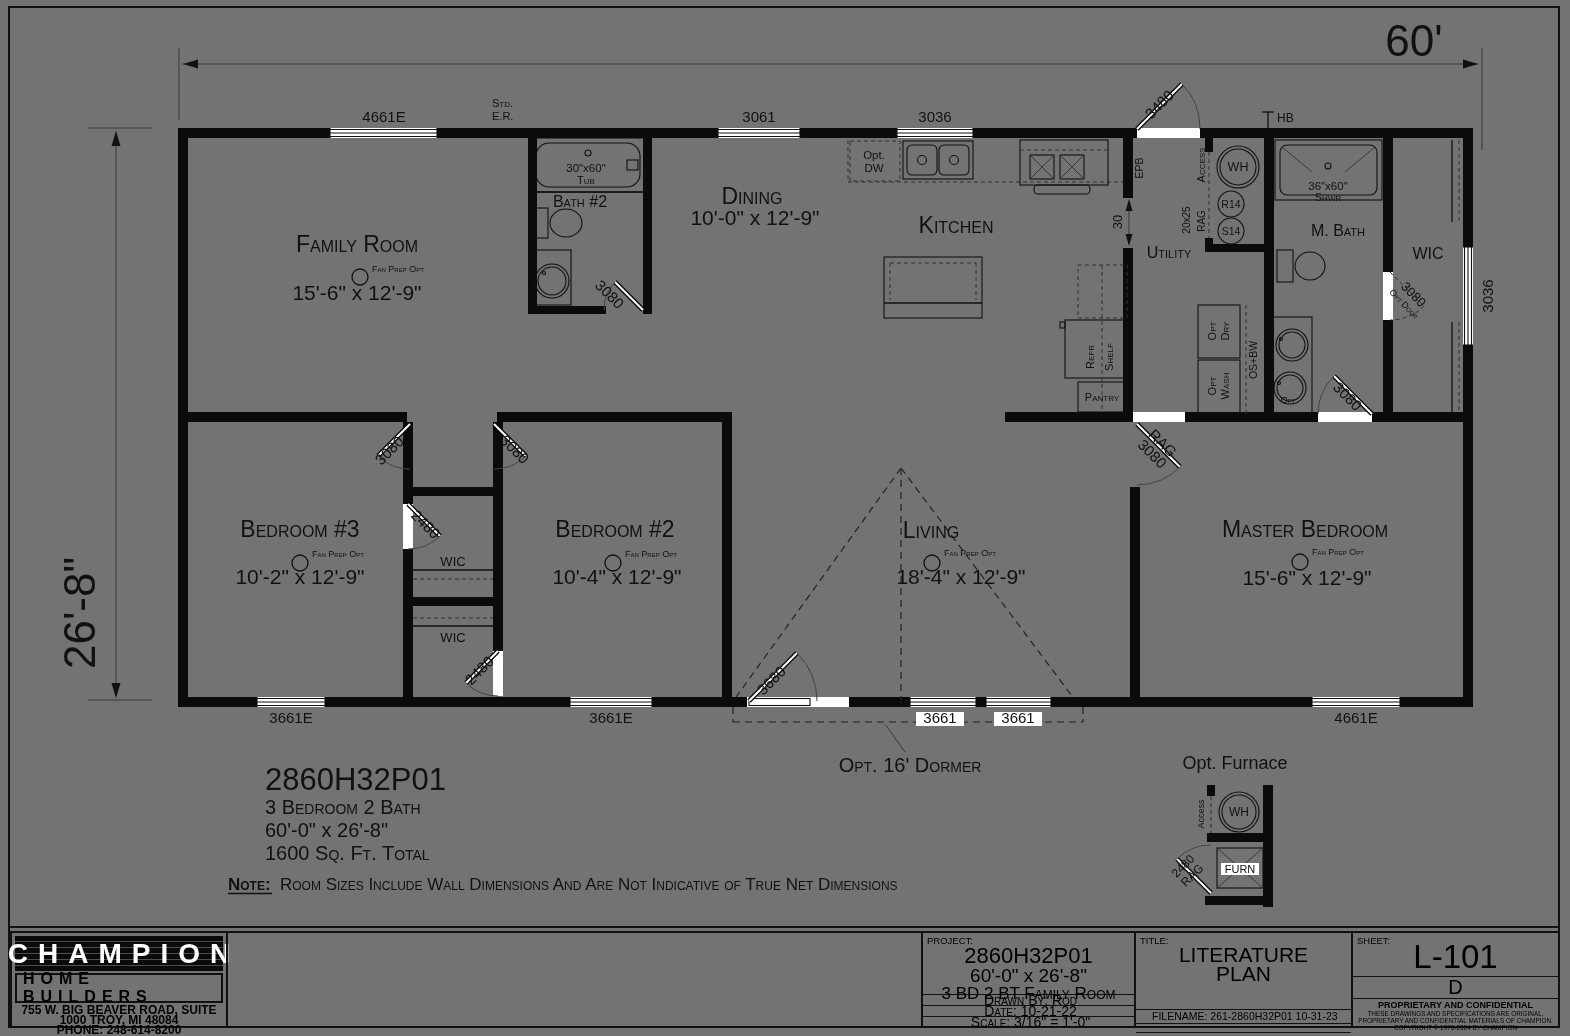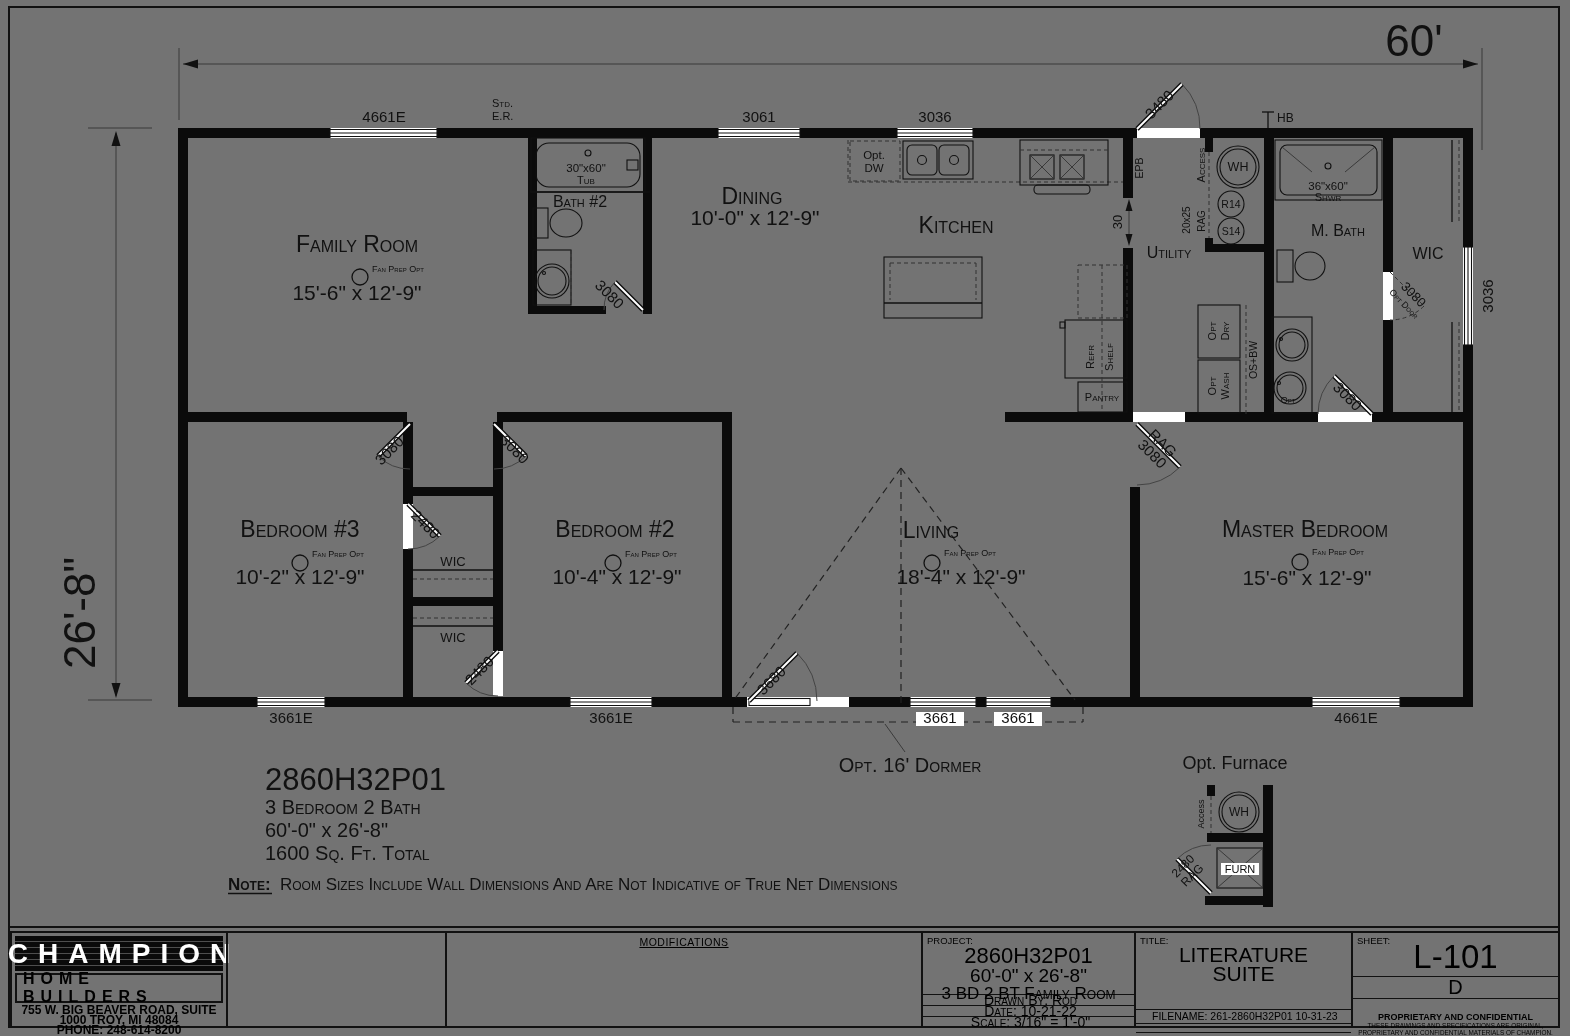--- a/index.html
+++ b/index.html
@@ -57,21 +57,21 @@
   .frow{border-top:1.5px solid #111;font-size:14px;font-variant:small-caps;
         padding:0 0 0 4px;height:10.1px;line-height:10px;box-sizing:content-box;text-align:center;}
   .title-main{text-align:center;height:64px;box-sizing:border-box;}
   .title-l1{font-size:21px;margin-top:12px;line-height:19px;}
   .title-l2{font-size:21px;line-height:19px;}
   .fname{border-top:1.5px solid #111;font-size:10.5px;height:13px;line-height:13px;padding-left:16px;}
   .erow{border-top:1.5px solid #111;height:8px;}
   .sheet-num{text-align:center;font-size:33px;height:43px;line-height:48px;}
   .sheet-rev{border-top:1.5px solid #111;text-align:center;font-size:20px;height:21px;line-height:21px;}
   .sheet-legal{border-top:1.5px solid #111;text-align:center;}
-  .leg1{font-size:9px;font-weight:bold;line-height:10px;margin-top:13px;}
+  .leg1{font-size:9px;font-weight:bold;line-height:10px;margin-top:1px;}
   .leg2{font-size:6.4px;line-height:7px;}
 </style>
 </head>
 <body>
 
 <div id="sheet">
 
 <svg id="plan-svg" width="1570" height="928" viewBox="0 0 1570 928">
 
   <g>
@@ -505,41 +505,38 @@
       <span>HOME BUILDERS</span>
     </div>
     <div class="logo-addr">
       <div>755 W. BIG BEAVER ROAD, SUITE 1000  TROY, MI  48084</div>
       <div>PHONE: 248-614-8200</div>
     </div>
   </div>
 
   <div class="tbox bdl" style="left:214px;width:219px;"></div>
 
-  <div class="tbox bdl" style="left:433px;width:476px;">
-    <div class="mods-head">MODIFICATIONS</div>
-  </div>
 
   <div class="tbox bdl" style="left:909px;width:213px;">
     <div class="blk-label">PROJECT:</div>
     <div class="proj-main">
       <div class="proj-model">2860H32P01</div>
       <div class="proj-size">60'-0" x 26'-8"</div>
       <div class="proj-desc">3 BD 2 BT Family Room</div>
     </div>
     <div class="frow">Drawn By: Rod</div>
     <div class="frow">Date: 10-21-22</div>
     <div class="frow">Scale: 3/16" = 1'-0"</div>
   </div>
 
   <div class="tbox bdl" style="left:1122px;width:217px;">
     <div class="blk-label">TITLE:</div>
     <div class="title-main">
       <div class="title-l1">LITERATURE</div>
-      <div class="title-l2">SUITE</div>
+      <div class="title-l2">PLAN</div>
     </div>
     <div class="fname">FILENAME: 261-2860H32P01 10-31-23</div>
     <div class="erow"></div>
     <div class="erow"></div>
   </div>
 
   <div class="tbox bdl" style="left:1339px;width:207px;">
     <div class="blk-label">SHEET:</div>
     <div class="sheet-num">L-101</div>
     <div class="sheet-rev">D</div>

